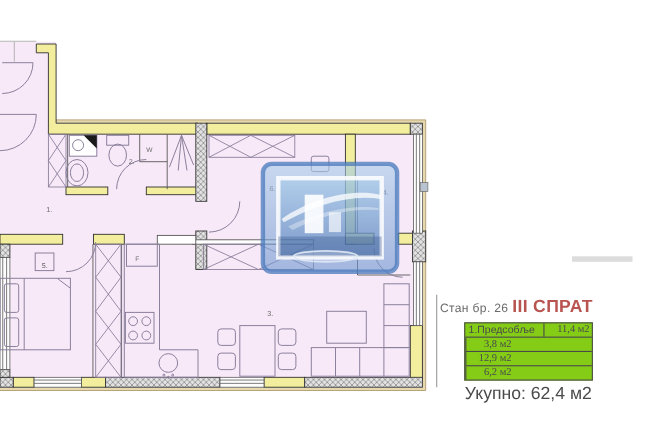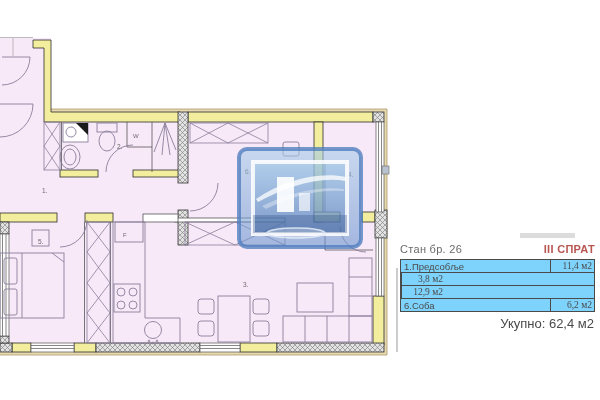--- a/index.html
+++ b/index.html
@@ -1,30 +1,30 @@
 <!DOCTYPE html>
 <html><head>
 <meta charset="utf-8">
 <style>
   html,body{margin:0;padding:0;background:#ffffff;}
   #stage{position:relative;width:600px;height:400px;background:#ffffff;overflow:hidden;
          font-family:"Liberation Sans",sans-serif;}
   #plan-svg{position:absolute;left:0;top:0;}
   svg text{font-family:"Liberation Sans",sans-serif;}
-  .panel{position:absolute;left:400px;top:243px;width:195px;color:#4a4a4a;}
+  .panel{position:absolute;left:400px;top:243px;width:139px;color:#4a4a4a;}
   .panel-head{display:flex;justify-content:space-between;align-items:baseline;
               font-size:11px;letter-spacing:.3px;margin-bottom:4px;color:#6a6a6a;}
-  .panel-head .floor{color:#b85551;font-weight:bold;font-size:11px;}
-  .area-table{border:1px solid #4a4a4a;background:#7dd3fc;}
+  .panel-head .floor{color:#b85551;font-weight:bold;font-size:16px;margin-top:28px;}
+  .area-table{border:1px solid #4a4a4a;background:#84cc16;margin-left:22px;}
   .area-row{display:flex;align-items:stretch;border-bottom:1px solid #4a4a4a;height:12px;font-size:9.5px;}
   .area-row:last-child{border-bottom:none;}
   .area-row .nm{flex:1;padding-left:3px;white-space:nowrap;display:flex;align-items:center;}
   .area-row .val{width:41px;border-left:1px solid #4a4a4a;display:flex;align-items:center;
                  justify-content:flex-end;padding-right:2px;white-space:nowrap;font-family:Liberation Serif, serif;}
-  .panel-total{text-align:right;font-size:13px;margin-top:4px;padding-right:1px;}
+  .panel-total{text-align:right;font-size:16px;margin-top:4px;padding-right:1px;}
   .faint-bar{position:absolute;left:520px;top:233px;width:55px;height:5px;background:#dcdcdc;}
 </style>
 </head>
 <body>
 
 <div id="stage">
 
 <svg id="plan-svg" width="600" height="400" viewBox="0 0 600 400">
   <defs>
     <pattern id="hatch" patternUnits="userSpaceOnUse" width="5" height="5">
@@ -209,21 +209,20 @@
       <span class="nm">1.Предсобље</span>
       <span class="val">11,4 м2</span>
     </div>
     <div class="area-row">
       <span class="val">3,8 м2</span>
     </div>
     <div class="area-row">
       <span class="val">12,9 м2</span>
     </div>
     <div class="area-row">
-      <span class="nm">6.Соба</span>
       <span class="val">6,2 м2</span>
     </div>
   </div>
   <div class="panel-total">
     <span>Укупно:</span>
     <span>62,4 м2</span>
   </div>
 </div>
 
 </div>

